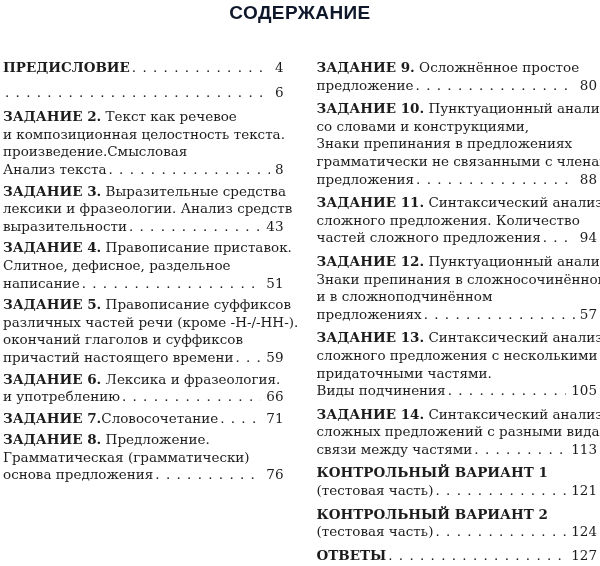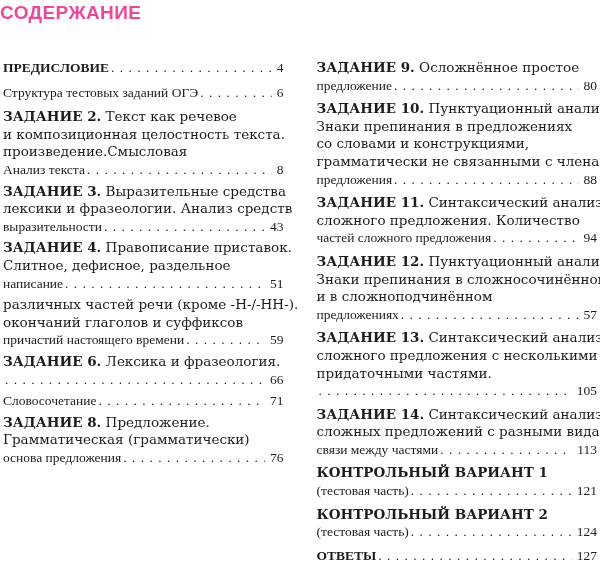--- a/index.html
+++ b/index.html
@@ -5,44 +5,45 @@
   html, body { margin: 0; padding: 0; }
   body {
     width: 600px;
     height: 566px;
     overflow: hidden;
     background: #ffffff;
     color: #1c1c1c;
     font-family: "DejaVu Serif", serif;
   }
   .title {
+    text-align: center;
     font-family: "Liberation Sans", sans-serif;
     font-weight: bold;
     font-size: 19px;
     line-height: 22px;
     padding-top: 2px;
     letter-spacing: 0.4px;
-    color: #ec4899;
+    color: #0f172a;
   }
   .columns {
     display: flex;
     gap: 33px;
     padding: 0 3px;
     margin-top: 35px;
   }
   .col { flex: 1 1 0; min-width: 0; }
   .entry { margin-bottom: 4px; }
   .col-left .entry:nth-child(-n+2) { margin-bottom: 7px; }
   .col-right .entry { margin-bottom: 6px; }
   .line {
     font-size: 13.5px;
     line-height: 17.6px;
     white-space: nowrap;
   }
-  .line.last { display: flex; align-items: flex-end; font-family: Liberation Serif, serif; }
+  .line.last { display: flex; align-items: flex-end; }
   .line.last > .txt, .line.last > b { flex: 0 0 auto; }
   .line b { font-weight: bold; }
   .leader {
     flex: 1 1 0;
     min-width: 0;
     overflow: hidden;
     letter-spacing: 1px;
     padding-left: 2px;
     white-space: nowrap;
   }
@@ -61,21 +62,20 @@
   <div class="col col-left">
       <div class="entry">
         <div class="line last">
           <b>ПРЕДИСЛОВИЕ</b>
           <span class="leader"> . . . . . . . . . . . . . . . . . . . . . . . . . . . . . . . . . . . . . . . . . . . . . . . . . . . . . . . . . . . . . . . . . . . . . .</span>
           <span class="pg">4</span>
         </div>
       </div>
       <div class="entry">
         <div class="line last">
-          <span class="txt">Структура тестовых заданий ОГЭ</span>
           <span class="leader"> . . . . . . . . . . . . . . . . . . . . . . . . . . . . . . . . . . . . . . . . . . . . . . . . . . . . . . . . . . . . . . . . . . . . . .</span>
           <span class="pg">6</span>
         </div>
       </div>
       <div class="entry">
         <div class="line"><b>ЗАДАНИЕ 2.</b><span class="txt"> Текст как речевое</span></div>
         <div class="line"><span class="txt">и композиционная целостность текста.</span></div>
         <div class="line"><span class="txt">произведение.Смысловая</span></div>
         <div class="line last">
           <span class="txt">Анализ текста</span>
@@ -95,37 +95,40 @@
       <div class="entry">
         <div class="line"><b>ЗАДАНИЕ 4.</b><span class="txt"> Правописание приставок.</span></div>
         <div class="line"><span class="txt">Слитное, дефисное, раздельное</span></div>
         <div class="line last">
           <span class="txt">написание</span>
           <span class="leader"> . . . . . . . . . . . . . . . . . . . . . . . . . . . . . . . . . . . . . . . . . . . . . . . . . . . . . . . . . . . . . . . . . . . . . .</span>
           <span class="pg">51</span>
         </div>
       </div>
       <div class="entry">
+        <div class="line"><b>ЗАДАНИЕ 5.</b><span class="txt"> Правописание суффиксов</span></div>
         <div class="line"><span class="txt">различных частей речи (кроме -Н-/-НН-).</span></div>
         <div class="line"><span class="txt">окончаний глаголов и суффиксов</span></div>
         <div class="line last">
           <span class="txt">причастий настоящего времени</span>
           <span class="leader"> . . . . . . . . . . . . . . . . . . . . . . . . . . . . . . . . . . . . . . . . . . . . . . . . . . . . . . . . . . . . . . . . . . . . . .</span>
           <span class="pg">59</span>
         </div>
       </div>
       <div class="entry">
         <div class="line"><b>ЗАДАНИЕ 6.</b><span class="txt"> Лексика и фразеология.</span></div>
         <div class="line last">
+          <span class="txt">и употреблению</span>
           <span class="leader"> . . . . . . . . . . . . . . . . . . . . . . . . . . . . . . . . . . . . . . . . . . . . . . . . . . . . . . . . . . . . . . . . . . . . . .</span>
           <span class="pg">66</span>
         </div>
       </div>
       <div class="entry">
         <div class="line last">
+          <b>ЗАДАНИЕ 7.</b>
           <span class="txt"> Словосочетание</span>
           <span class="leader"> . . . . . . . . . . . . . . . . . . . . . . . . . . . . . . . . . . . . . . . . . . . . . . . . . . . . . . . . . . . . . . . . . . . . . .</span>
           <span class="pg">71</span>
         </div>
       </div>
       <div class="entry">
         <div class="line"><b>ЗАДАНИЕ 8.</b><span class="txt"> Предложение.</span></div>
         <div class="line"><span class="txt">Грамматическая (грамматически)</span></div>
         <div class="line last">
           <span class="txt">основа предложения</span>
@@ -138,22 +141,22 @@
       <div class="entry">
         <div class="line"><b>ЗАДАНИЕ 9.</b><span class="txt"> Осложнённое простое</span></div>
         <div class="line last">
           <span class="txt">предложение</span>
           <span class="leader"> . . . . . . . . . . . . . . . . . . . . . . . . . . . . . . . . . . . . . . . . . . . . . . . . . . . . . . . . . . . . . . . . . . . . . .</span>
           <span class="pg">80</span>
         </div>
       </div>
       <div class="entry">
         <div class="line"><b>ЗАДАНИЕ 10.</b><span class="txt"> Пунктуационный анализ.</span></div>
+        <div class="line"><span class="txt">со словами и конструкциями,</span></div>
         <div class="line"><span class="txt">Знаки препинания в предложениях</span></div>
-        <div class="line"><span class="txt">со словами и конструкциями,</span></div>
         <div class="line"><span class="txt">грамматически не связанными с членами</span></div>
         <div class="line last">
           <span class="txt">предложения</span>
           <span class="leader"> . . . . . . . . . . . . . . . . . . . . . . . . . . . . . . . . . . . . . . . . . . . . . . . . . . . . . . . . . . . . . . . . . . . . . .</span>
           <span class="pg">88</span>
         </div>
       </div>
       <div class="entry">
         <div class="line"><b>ЗАДАНИЕ 11.</b><span class="txt"> Синтаксический анализ</span></div>
         <div class="line"><span class="txt">сложного предложения. Количество</span></div>
@@ -171,20 +174,21 @@
           <span class="txt">предложениях</span>
           <span class="leader"> . . . . . . . . . . . . . . . . . . . . . . . . . . . . . . . . . . . . . . . . . . . . . . . . . . . . . . . . . . . . . . . . . . . . . .</span>
           <span class="pg">57</span>
         </div>
       </div>
       <div class="entry">
         <div class="line"><b>ЗАДАНИЕ 13.</b><span class="txt"> Синтаксический анализ</span></div>
         <div class="line"><span class="txt">сложного предложения с несколькими</span></div>
         <div class="line"><span class="txt">придаточными частями.</span></div>
         <div class="line last">
+          <span class="txt">Виды подчинения</span>
           <span class="leader"> . . . . . . . . . . . . . . . . . . . . . . . . . . . . . . . . . . . . . . . . . . . . . . . . . . . . . . . . . . . . . . . . . . . . . .</span>
           <span class="pg">105</span>
         </div>
       </div>
       <div class="entry">
         <div class="line"><b>ЗАДАНИЕ 14.</b><span class="txt"> Синтаксический анализ</span></div>
         <div class="line"><span class="txt">сложных предложений с разными видами</span></div>
         <div class="line last">
           <span class="txt">связи между частями</span>
           <span class="leader"> . . . . . . . . . . . . . . . . . . . . . . . . . . . . . . . . . . . . . . . . . . . . . . . . . . . . . . . . . . . . . . . . . . . . . .</span>

